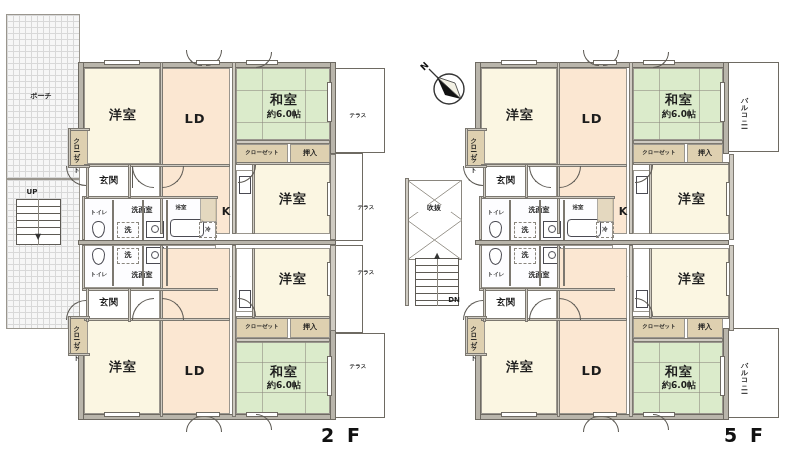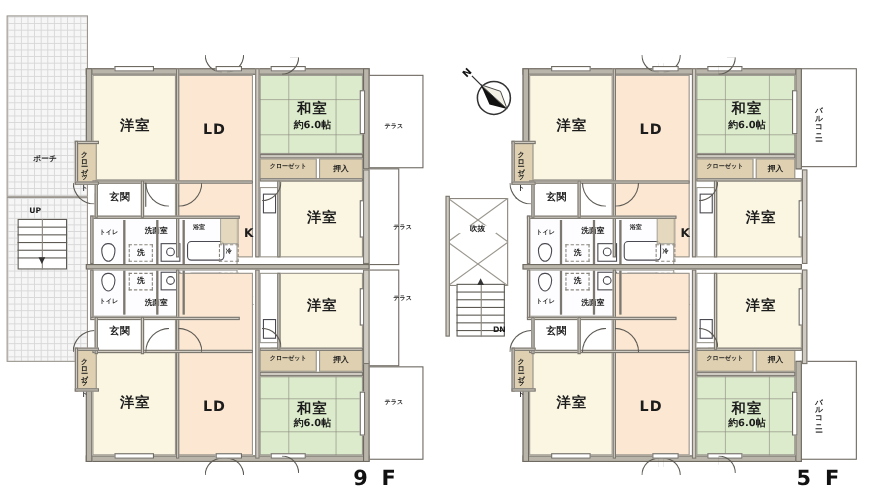--- a/index.html
+++ b/index.html
@@ -118,21 +118,21 @@
   .compass { position:absolute; }
 </style>
 </head>
 <body>
 <div id="stage">
 
 <div class="abs" style="left:0;top:0;width:400px;height:450px;">
 
   <div class="porch" style="left:6px;top:14px;width:74px;height:165px;"></div>
   <div class="porch" style="left:6px;top:179px;width:74px;height:150px;"></div>
-  <div class="lab lab-sm" style="left:16px;top:93px;width:50px;margin-top:48px;">ポーチ</div>
+  <div class="lab lab-sm" style="left:16px;top:93px;width:50px;">ポーチ</div>
 
   <div class="stair-box" style="left:16px;top:199px;width:45px;height:46px;"></div>
   <div class="stair-line" style="left:16px;top:206px;width:45px;"></div>
   <div class="stair-line" style="left:16px;top:213px;width:45px;"></div>
   <div class="stair-line" style="left:16px;top:220px;width:45px;"></div>
   <div class="stair-line" style="left:16px;top:227px;width:45px;"></div>
   <div class="stair-line" style="left:16px;top:234px;width:45px;"></div>
   <div class="thinline" style="left:38px;top:199px;width:1px;height:46px;"></div>
   <div class="lab lab-sm" style="left:19px;top:189px;width:26px;">UP</div>
   <div class="lab" style="left:29px;top:233px;width:18px;font-size:8px;color:#333;">▼</div>
@@ -307,21 +307,21 @@
 
   <div class="swing swing-q-tl" style="left:132px;top:298px;width:22px;height:22px;"></div>
   <div class="swing swing-q-tr" style="left:162px;top:298px;width:22px;height:22px;"></div>
   <div class="swing swing-q-tl" style="left:66px;top:300px;width:20px;height:20px;"></div>
   <div class="swing swing-q-tr" style="left:238px;top:298px;width:18px;height:18px;"></div>
   <div class="swing swing-q-tr" style="left:256px;top:414px;width:16px;height:16px;"></div>
   <div class="swing swing-q-tl" style="left:186px;top:416px;width:16px;height:16px;"></div>
   <div class="swing swing-q-tr" style="left:206px;top:416px;width:16px;height:16px;"></div>
   <div class="win win-h" style="left:196px;top:412px;width:24px;"></div>
 
-  <div class="lab lab-floor" style="left:312px;top:426px;width:60px;">9 F</div>
+  <div class="lab lab-floor" style="left:312px;top:426px;width:60px;">2 F</div>
 </div>
 
 <div class="abs" style="left:397px;top:0;width:396px;height:450px;">
 
   <div class="compass" style="left:18px;top:55px;">
     <svg width="58" height="58" viewBox="0 0 58 58">
       <circle cx="34" cy="34" r="15" fill="none" stroke="#333" stroke-width="1.4"></circle>
       <path d="M22 22 L46 44 L30 40 Z" fill="#111"></path>
       <path d="M22 22 L46 44 L40 28 Z" fill="#f2f0e4" stroke="#333" stroke-width="0.8"></path>
       <line x1="14" y1="14" x2="24" y2="24" stroke="#333" stroke-width="1.2"></line>

